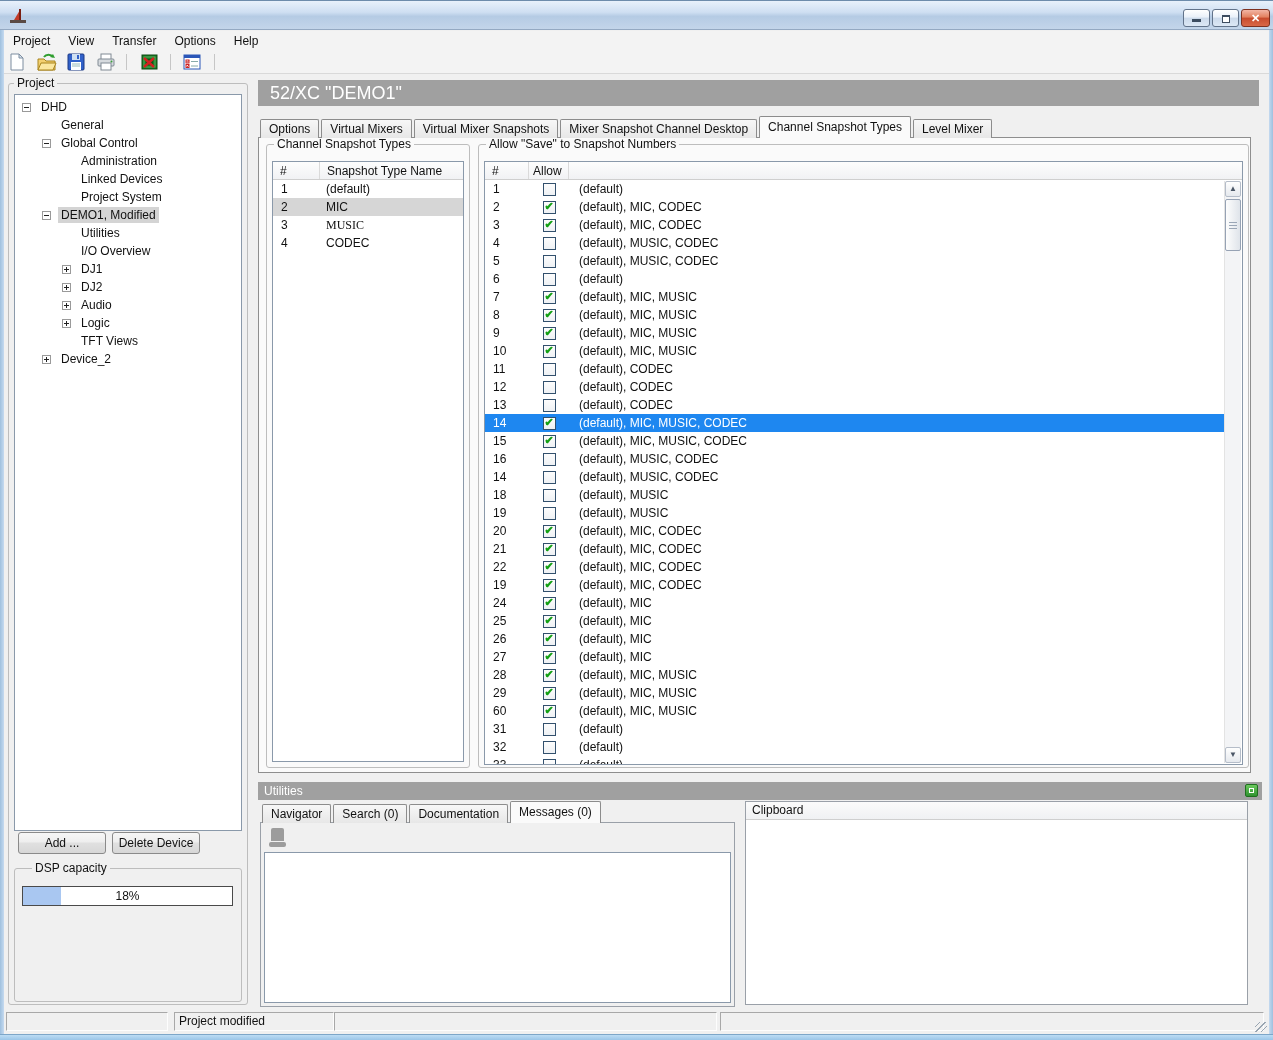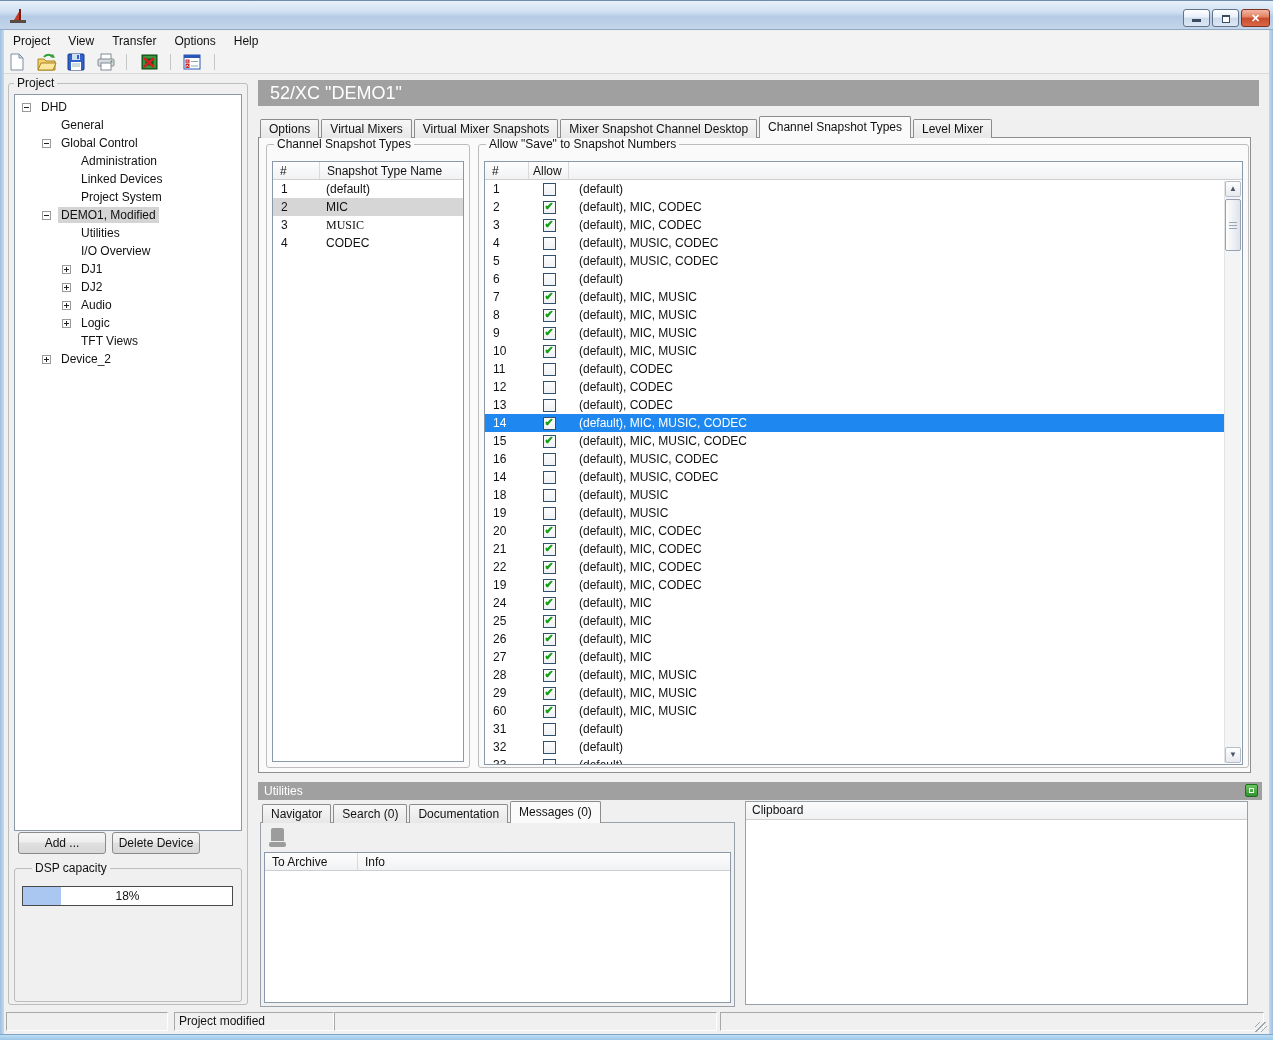--- a/index.html
+++ b/index.html
@@ -597,24 +597,20 @@
     <div class="tab">Documentation</div>
     <div class="tab active">Messages (0)</div>
   </div>
 <div class="panelbox" style="left:260px;top:822px;width:475px;height:185px;z-index:1">
   <span class="archive-icon">
       <span class="cap"></span>
       <span class="base"></span>
     </span>
 </div>
 <div class="lv" style="left:264px;top:852px;width:467px;height:151px;z-index:2">
-  <div class="lv-head">
-    <div class="lv-hcell" style="width:93px">To Archive</div>
-    <div class="lv-hcell" style="flex:1;border-right:none">Info</div>
-  </div>
   <div class="lv-body"></div>
 </div>
 
 <div class="panelbox" style="left:745px;top:801px;width:503px;height:204px">
   <div class="subhdr">Clipboard</div>
   <div class="whitefill" style="top:18px"></div>
 </div>
 
 <div class="status" style="left:6px;top:1012px;width:162px"></div>
 <div class="status" style="left:174px;top:1012px;width:160px">Project modified</div>

